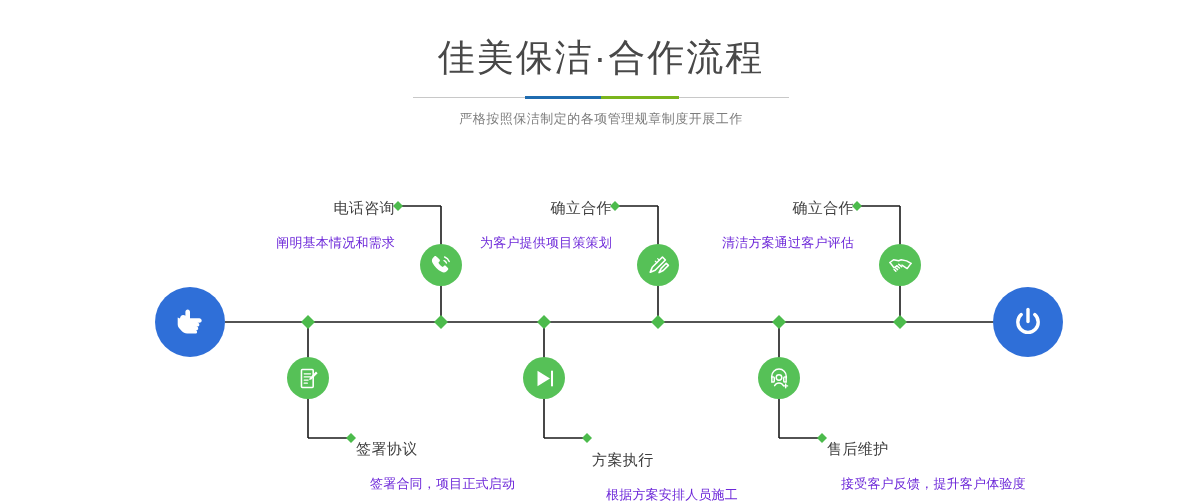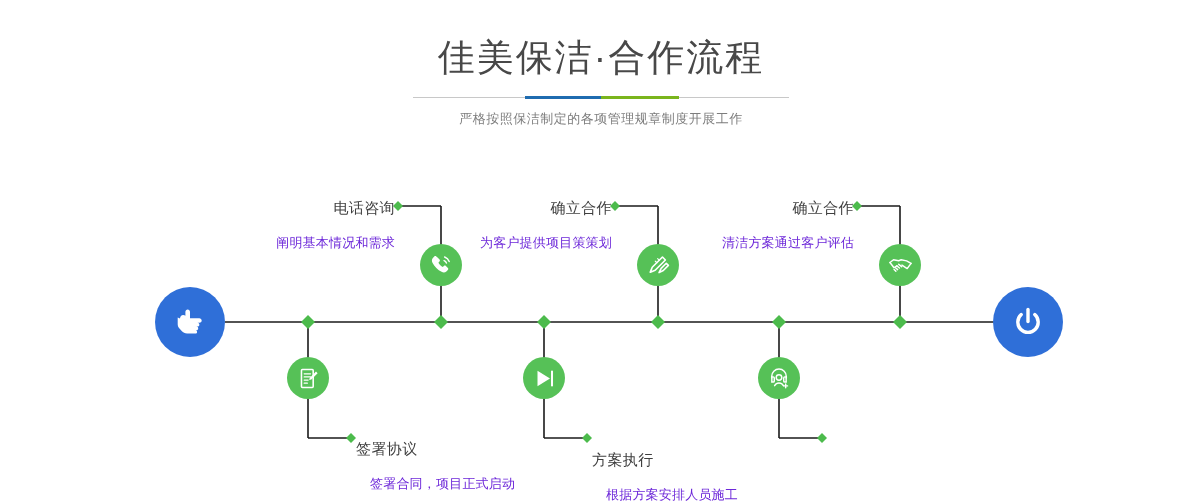--- a/index.html
+++ b/index.html
@@ -242,15 +242,19 @@
     <div class="lbl bot" style="left:356px;top:427px;width:250px;">
       <div class="lt">签署协议</div>
       <div class="ls">签署合同，项目正式启动</div>
     </div>
 
     <div class="lbl bot" style="left:592px;top:438px;width:250px;">
       <div class="lt">方案执行</div>
       <div class="ls">根据方案安排人员施工</div>
     </div>
 
+    <div class="lbl bot" style="left:827px;top:427px;width:275px;">
+      <div class="lt">售后维护</div>
+      <div class="ls">接受客户反馈，提升客户体验度</div>
+    </div>
 
   </div>
 </div>
 
 </body></html>

